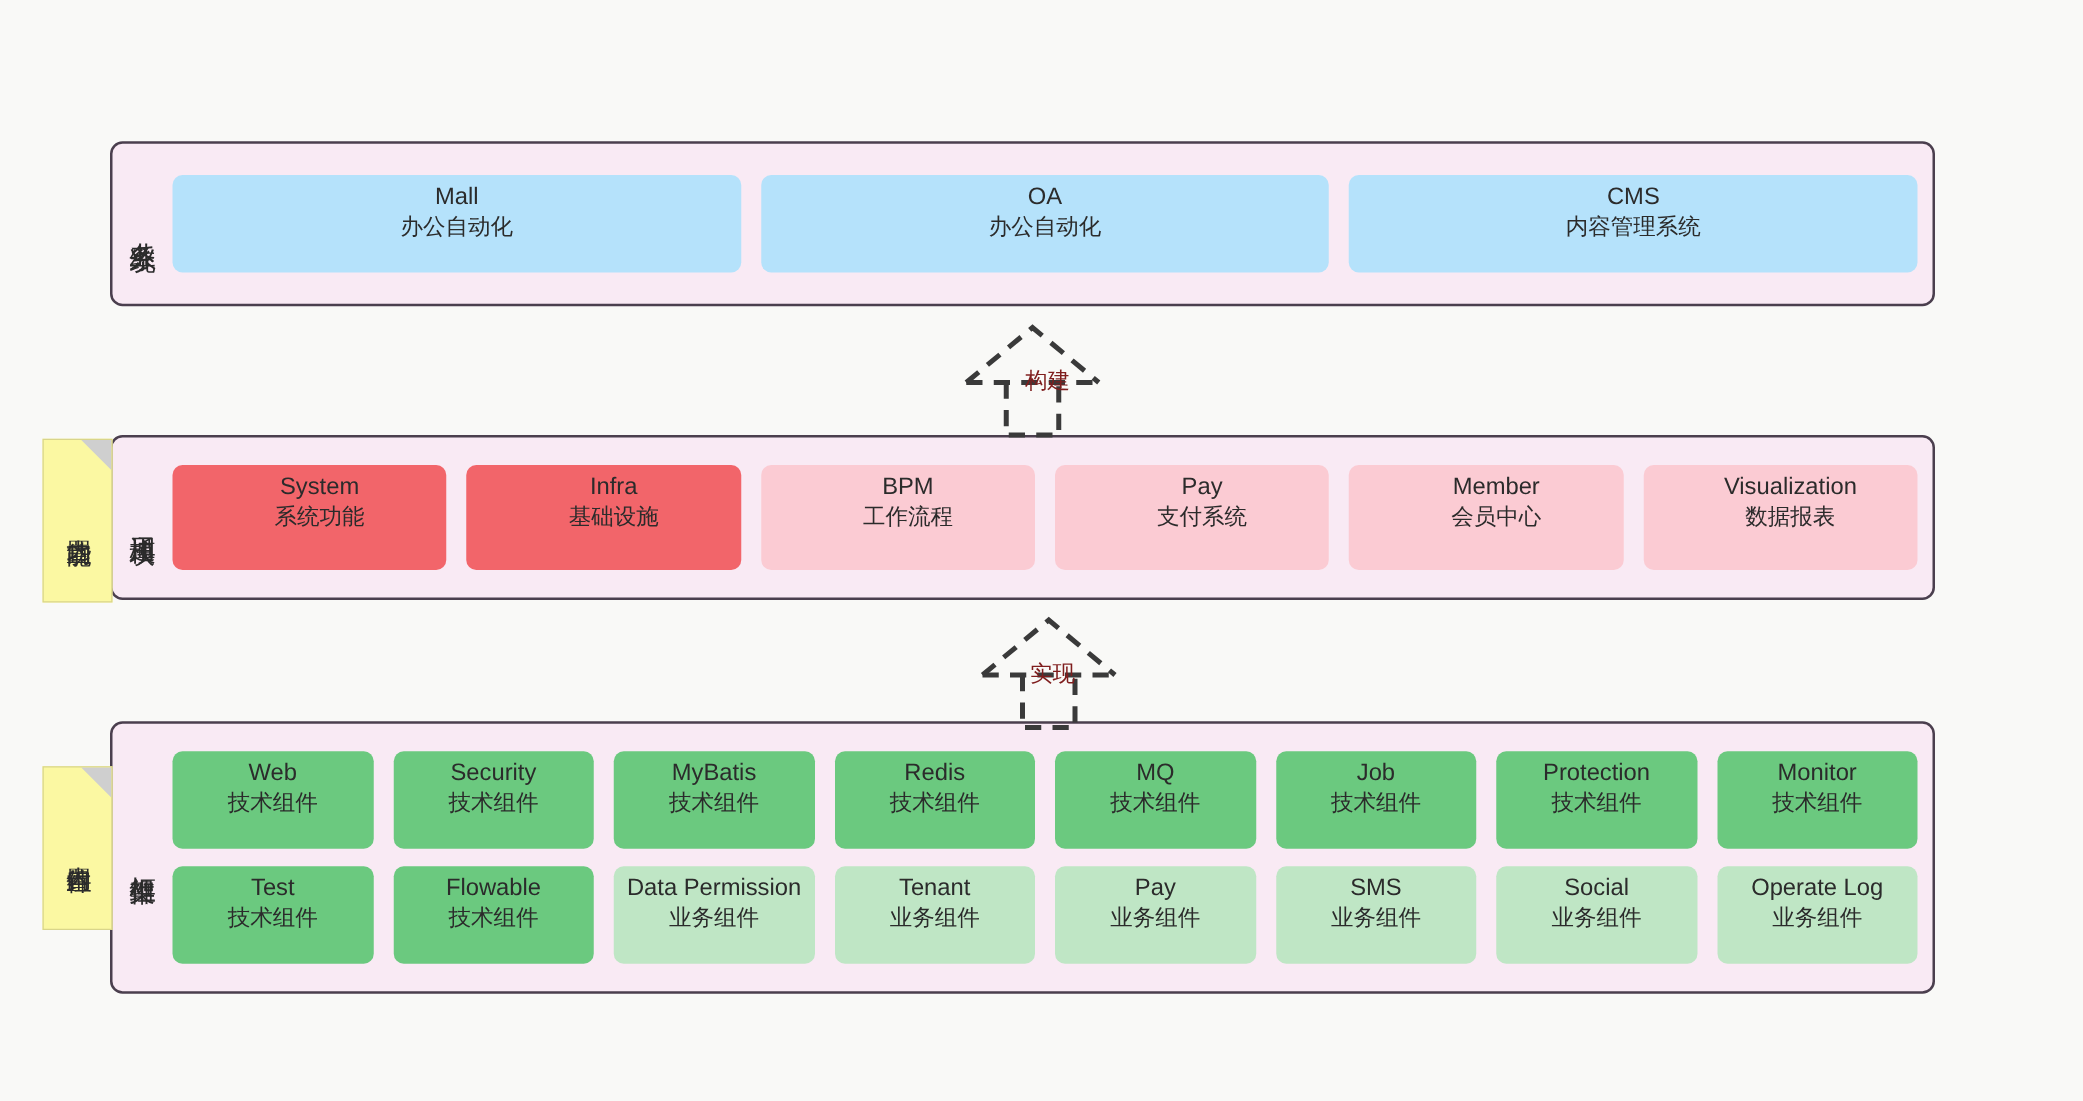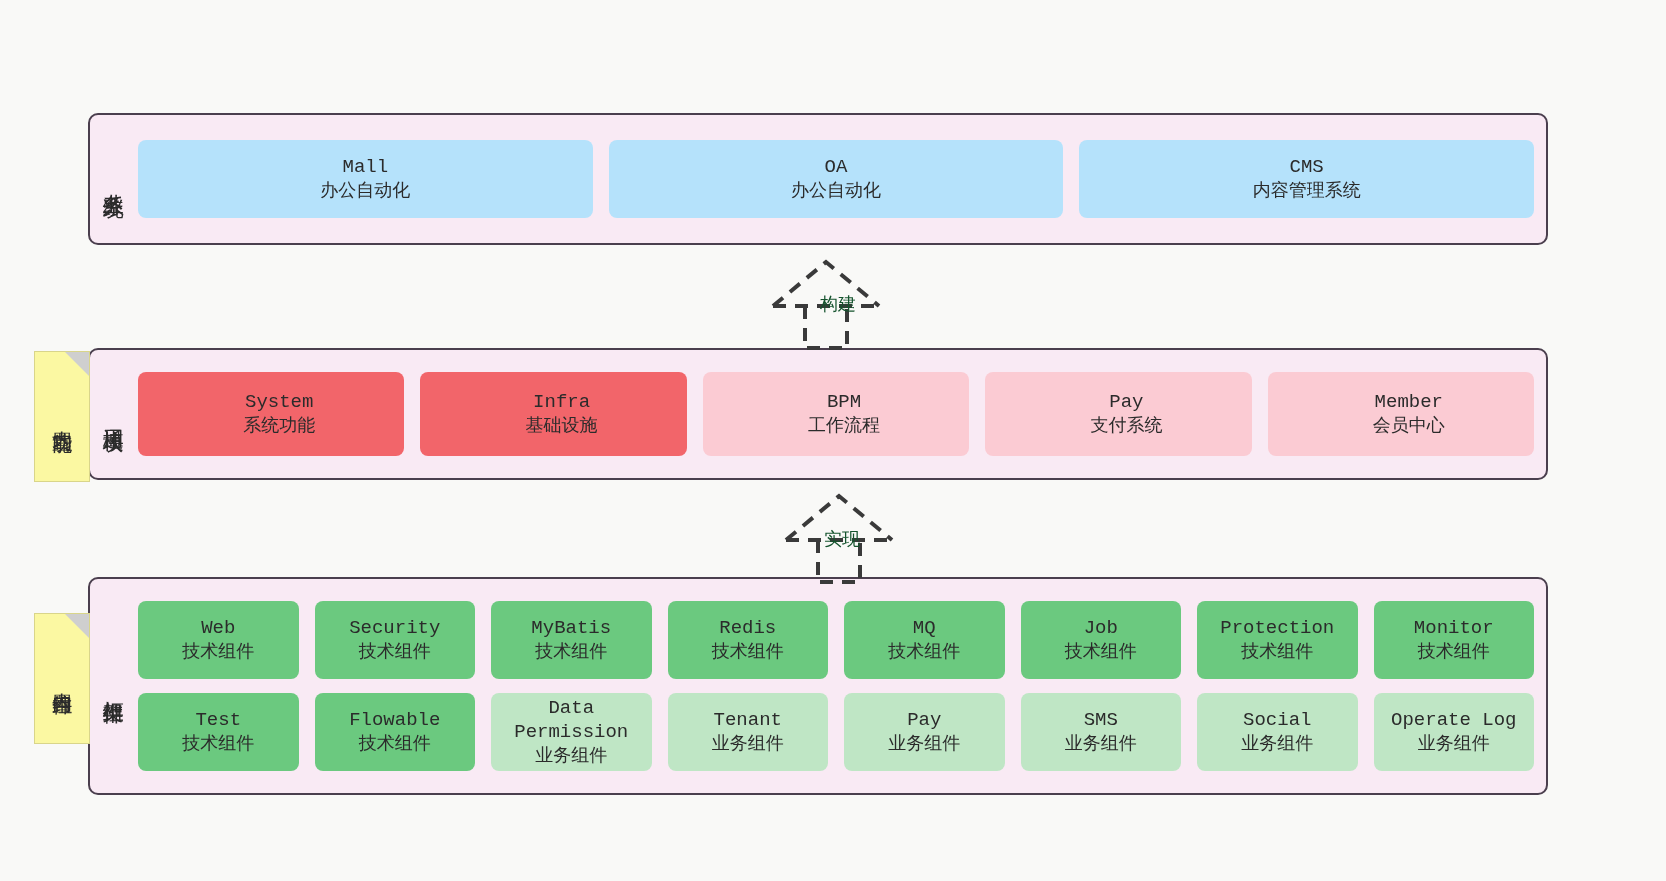--- a/index.html
+++ b/index.html
@@ -67,25 +67,24 @@
   }
 
   
   .node {
     flex: 1 1 0;
     box-sizing: border-box;
     border-radius: 8px;
     display: flex;
     flex-direction: column;
     align-items: center;
-    justify-content: center;
+    justify-content: flex-start;
     text-align: center;
     line-height: 1.26;
     padding: 6px 4px;
-    font-family: Liberation Mono, monospace;
   }
   .node .n-title {
     font-size: 19px;
     color: #2b2b2b;
   }
   .node .n-sub {
     font-size: 18px;
     color: #2b2b2b;
   }
 
@@ -134,21 +133,21 @@
   .arrow-group {
     position: absolute;
   }
   .arrow-group svg {
     display: block;
     overflow: visible;
   }
   .arrow-label {
     position: absolute;
     font-size: 18px;
-    color: #14532d;
+    color: #7f1d1d;
     background: transparent;
     white-space: nowrap;
     user-select: none;
   }
 </style>
 </head>
 <body>
 
 <div id="canvas">
     <div class="layer" style="left: 88px; top: 113px; width: 1460px; height: 132px;">
@@ -186,20 +185,24 @@
             <div class="n-title">BPM</div>
             <div class="n-sub">工作流程</div>
           </div>
           <div class="node h-mod c-pink">
             <div class="n-title">Pay</div>
             <div class="n-sub">支付系统</div>
           </div>
           <div class="node h-mod c-pink">
             <div class="n-title">Member</div>
             <div class="n-sub">会员中心</div>
+          </div>
+          <div class="node h-mod c-pink">
+            <div class="n-title">Visualization</div>
+            <div class="n-sub">数据报表</div>
           </div>
         </div>
       </div>
     </div>
     <div class="note" style="left: 34px; top: 351px; width: 56px; height: 131px;">内置功能</div>
     <div class="layer" style="left: 88px; top: 577px; width: 1460px; height: 218px;">
       <div class="layer-caption">框架组件</div>
       <div class="layer-body">
         <div class="cell-row">
           <div class="node h-frm c-green-dark">

